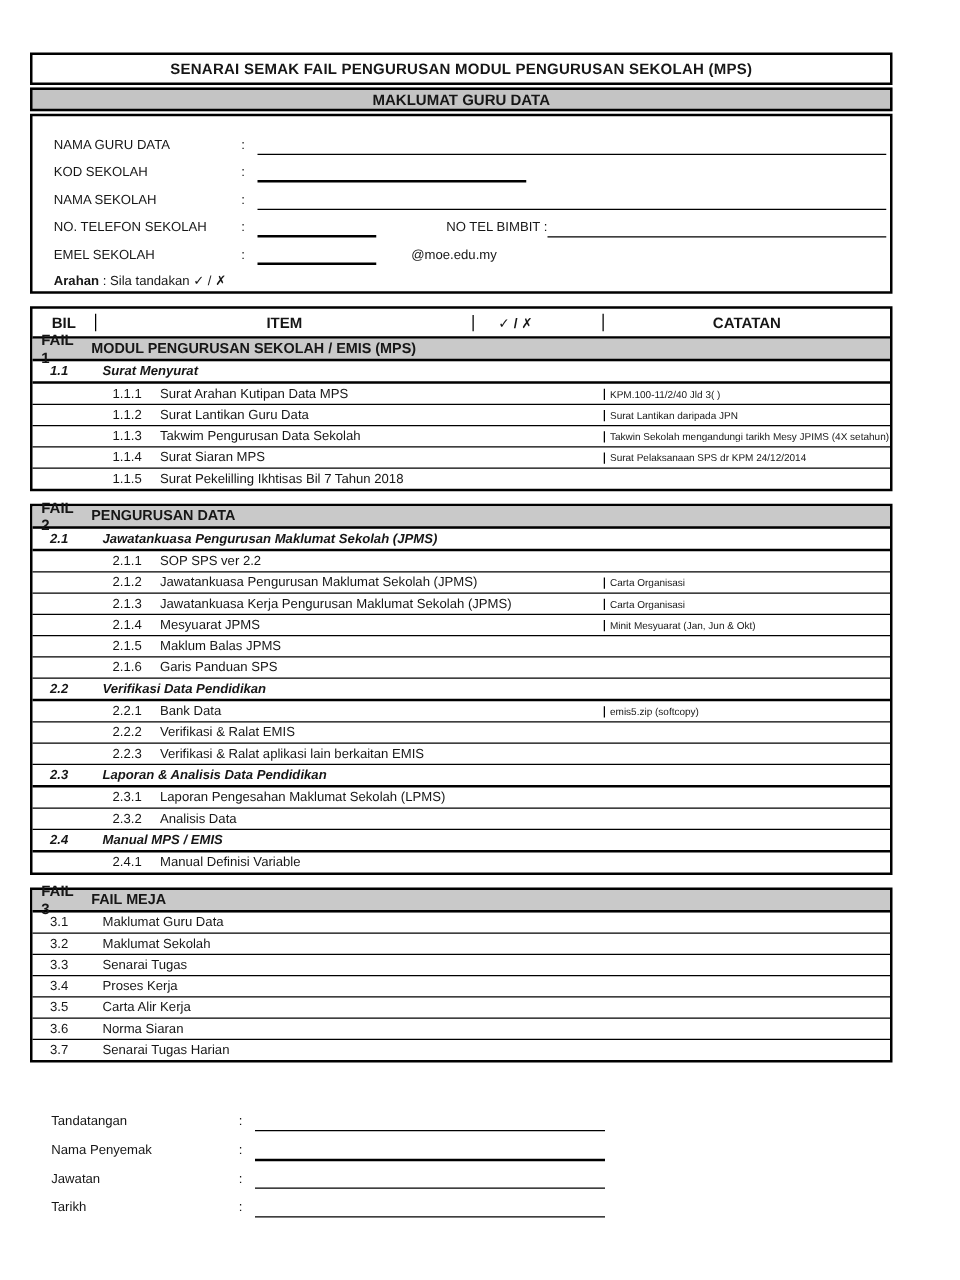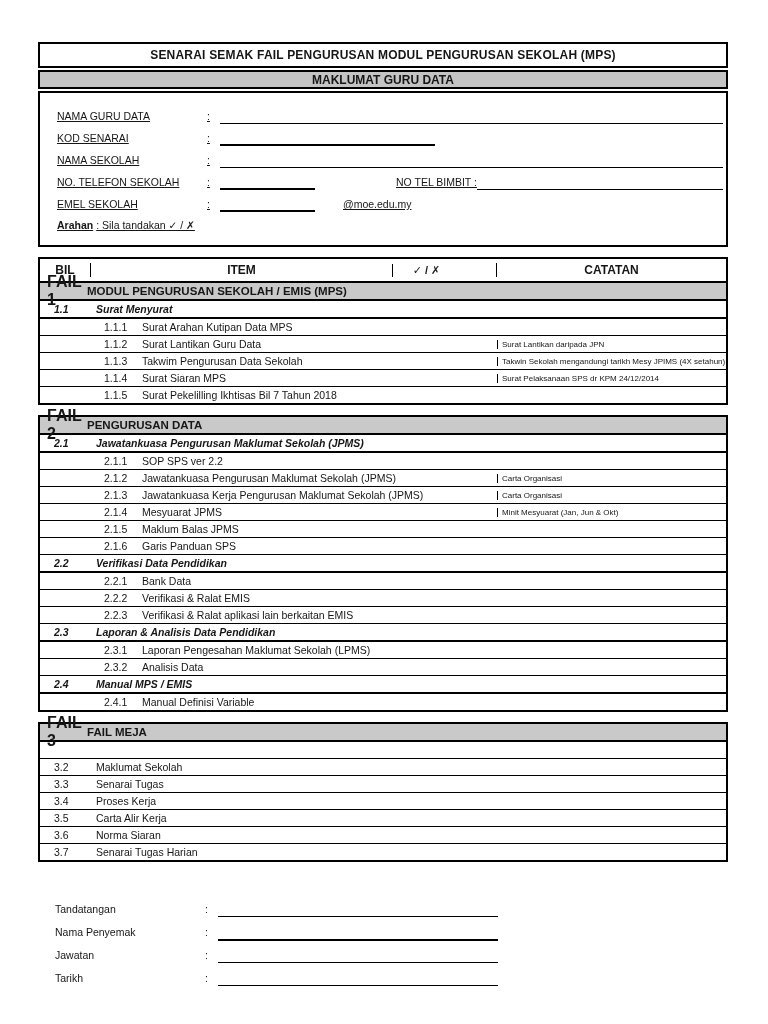--- a/index.html
+++ b/index.html
@@ -1,61 +1,61 @@
 <!DOCTYPE html>
 <html><head>
 <meta charset="utf-8">
 <style>
   html,body{margin:0;padding:0;}
   body{
     width:768px;height:1024px;background:#ffffff;position:relative;
     font-family:"Liberation Sans","DejaVu Sans",sans-serif;color:#161616;
     -webkit-font-smoothing:antialiased;
   }
-  .page{position:absolute;left:38px;top:42px;width:690px;}
+  .page{position:absolute;left:24px;top:42px;width:690px;}
 
   
   .title-box{
     border:2px solid #000;height:22px;display:flex;align-items:center;justify-content:center;
     font-weight:bold;font-size:12px;letter-spacing:.2px;
   }
   .subtitle-bar{
     border:2px solid #000;margin-top:2px;height:15px;background:#c4c4c4;
     display:flex;align-items:center;justify-content:center;font-weight:bold;font-size:12px;
   }
 
   
-  .info-box{border:2px solid #000;margin-top:2px;padding:9px 0 14px 0;text-decoration:underline;}
+  .info-box{border:2px solid #000;margin-top:2px;padding:9px 0 2px 0;}
   .f-row{display:flex;align-items:flex-end;height:22px;font-size:10.5px;padding-right:3px;}
   .f-label{width:150px;margin-left:17px;padding-bottom:2px;}
   .f-colon{width:13px;padding-bottom:2px;}
   .f-line{border-bottom:1px solid #000;height:14px;}
   .f-line.flex1{flex:1;}
   .f-line.w215{width:215px;border-bottom-width:2px;}
   .f-line.w95{width:95px;border-bottom-width:2px;}
-  .f-mid{margin-left:81px;padding-bottom:2px;white-space:nowrap;}
+  .f-mid{margin-left:56px;padding-bottom:2px;white-space:nowrap;}
   .f-suffix{margin-left:28px;padding-bottom:2px;}
   .arahan-row{margin:7px 0 0 17px;font-size:10.5px;}
   .arahan-row b{margin-right:3px;}
 
   
   .tbl{border:2px solid #000;margin-top:10px;background:#fff;}
   .trow{display:flex;align-items:center;border-bottom:1px solid #000;min-height:16px;}
   .trow:last-child{border-bottom:none;}
   .trow.thick{border-bottom-width:2px;}
   .tbl .trow:last-child.thick{border-bottom:none;}
   .cell{display:flex;align-items:center;}
   .thead-row{height:22px;font-weight:bold;font-size:12px;}
   .h-bil{width:50px;border-right:1px solid #000;justify-content:center;}
   .h-item{flex:1;justify-content:center;}
   .h-check{width:67px;border-left:1px solid #000;justify-content:center;font-size:11px;}
   .h-cat{width:229px;border-left:1px solid #000;justify-content:center;margin-left:36px;}
   .sec-row{background:#c9c9c9;height:15px;}
   .c-merged{flex:1;}
-  .sec-fail{margin-left:7px;width:30px;font-weight:bold;font-size:16px;}
+  .sec-fail{margin-left:7px;width:30px;font-weight:bold;font-size:12px;}
   .sec-title{font-weight:bold;font-size:11.5px;padding-left:10px;}
   .c-item{flex:1;font-size:10.5px;}
   .c-check{width:67px;border-left:1px solid #000;}
   .c-cat{width:229px;border-left:1px solid #000;font-size:8px;padding-left:4px;box-sizing:border-box;
          overflow:hidden;white-space:nowrap;}
   .shaded{background:#c9c9c9;}
   .num{flex:none;}
   .num.l2{margin-left:14px;width:42px;}
   .num.l3{margin-left:64px;width:38px;}
   .emph{font-weight:bold;font-style:italic;}
@@ -76,21 +76,21 @@
   <div class="title-box">SENARAI SEMAK FAIL PENGURUSAN MODUL PENGURUSAN SEKOLAH (MPS)</div>
   <div class="subtitle-bar">MAKLUMAT GURU DATA</div>
 
   <div class="info-box">
     <div class="f-row">
       <span class="f-label">NAMA GURU DATA</span>
       <span class="f-colon">:</span>
       <span class="f-line flex1"></span>
     </div>
     <div class="f-row">
-      <span class="f-label">KOD SENARAI</span>
+      <span class="f-label">KOD SEKOLAH</span>
       <span class="f-colon">:</span>
       <span class="f-line w215"></span>
     </div>
     <div class="f-row">
       <span class="f-label">NAMA SEKOLAH</span>
       <span class="f-colon">:</span>
       <span class="f-line flex1"></span>
     </div>
     <div class="f-row">
       <span class="f-label">NO. TELEFON SEKOLAH</span>
@@ -132,20 +132,23 @@
           </div>
           <div class="cell c-check shaded"></div>
           <div class="cell c-cat"></div>
         </div>
         <div class="trow">
           <div class="cell c-item">
             <span class="num l3">1.1.1</span>
             <span>Surat Arahan Kutipan Data MPS</span>
           </div>
           <div class="cell c-check"></div>
+          <div class="cell c-cat">
+            <span>KPM.100-11/2/40 Jld 3( )</span>
+          </div>
         </div>
         <div class="trow">
           <div class="cell c-item">
             <span class="num l3">1.1.2</span>
             <span>Surat Lantikan Guru Data</span>
           </div>
           <div class="cell c-check"></div>
           <div class="cell c-cat">
             <span>Surat Lantikan daripada JPN</span>
           </div>
@@ -256,20 +259,23 @@
           </div>
           <div class="cell c-check shaded"></div>
           <div class="cell c-cat shaded"></div>
         </div>
         <div class="trow">
           <div class="cell c-item">
             <span class="num l3">2.2.1</span>
             <span>Bank Data</span>
           </div>
           <div class="cell c-check"></div>
+          <div class="cell c-cat">
+            <span>emis5.zip (softcopy)</span>
+          </div>
         </div>
         <div class="trow">
           <div class="cell c-item">
             <span class="num l3">2.2.2</span>
             <span>Verifikasi &amp; Ralat EMIS</span>
           </div>
           <div class="cell c-check"></div>
           <div class="cell c-cat"></div>
         </div>
         <div class="trow">
@@ -323,20 +329,24 @@
       </div>
       <div class="tbl">
         <div class="trow sec-row thick">
           <div class="cell c-merged">
             <span class="sec-fail">FAIL 3</span>
             <span class="sec-title">FAIL MEJA</span>
           </div>
           <div class="cell c-cat shaded"></div>
         </div>
         <div class="trow">
+          <div class="cell c-item">
+            <span class="num l2">3.1</span>
+            <span>Maklumat Guru Data</span>
+          </div>
           <div class="cell c-check"></div>
           <div class="cell c-cat"></div>
         </div>
         <div class="trow">
           <div class="cell c-item">
             <span class="num l2">3.2</span>
             <span>Maklumat Sekolah</span>
           </div>
           <div class="cell c-check"></div>
           <div class="cell c-cat"></div>

